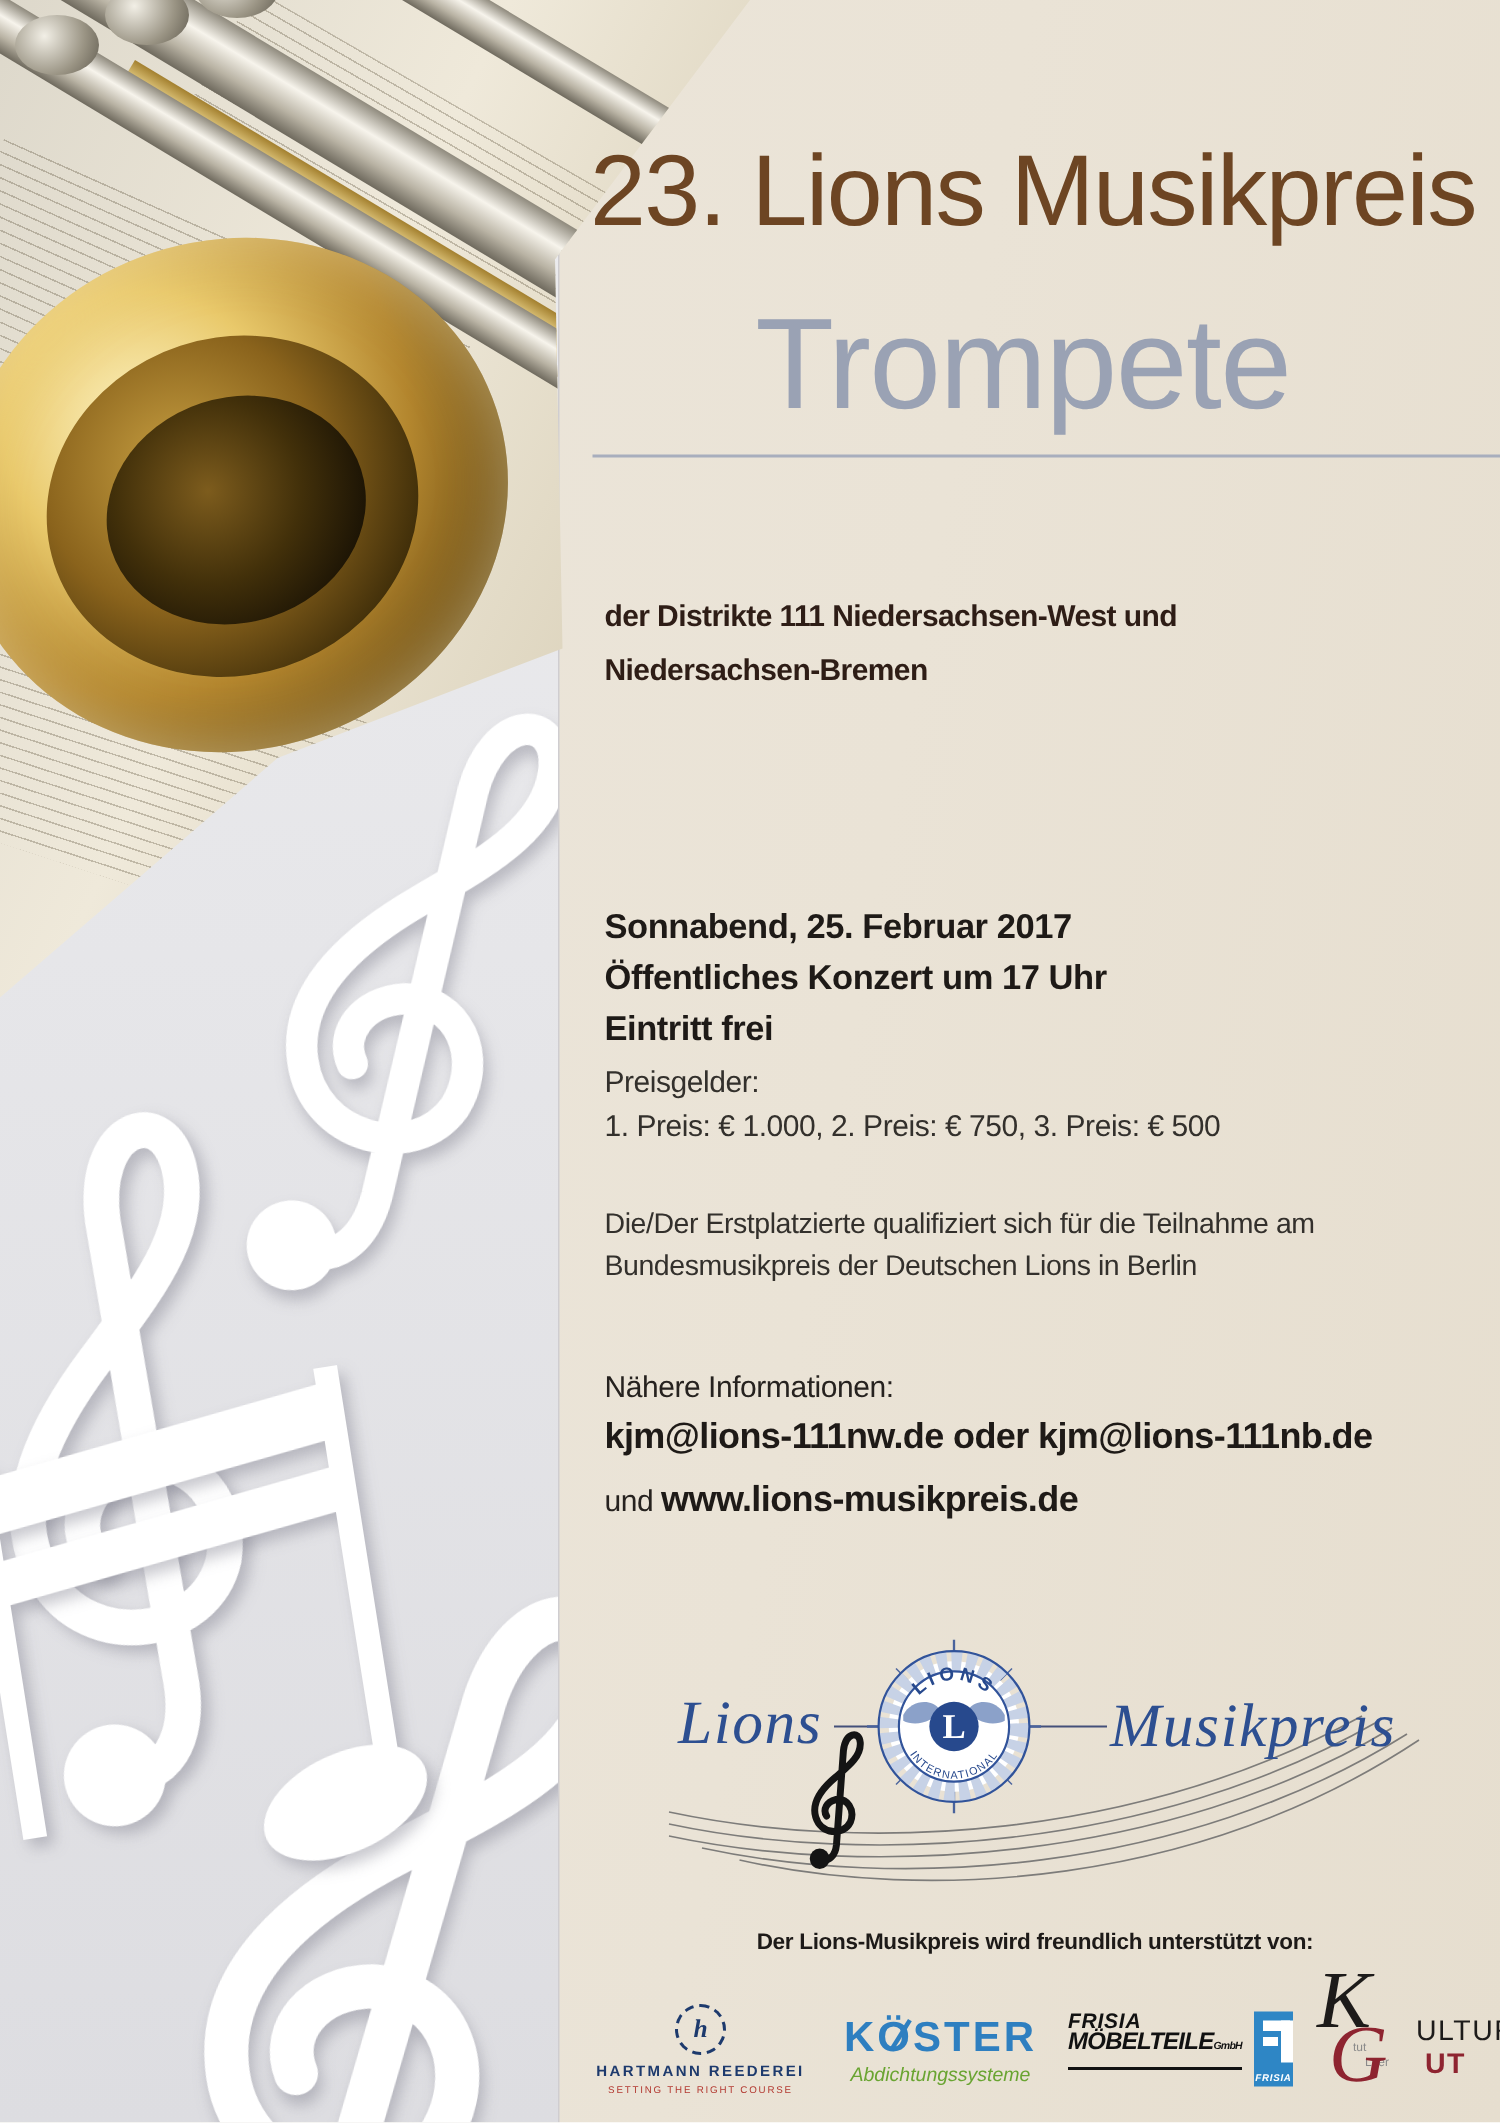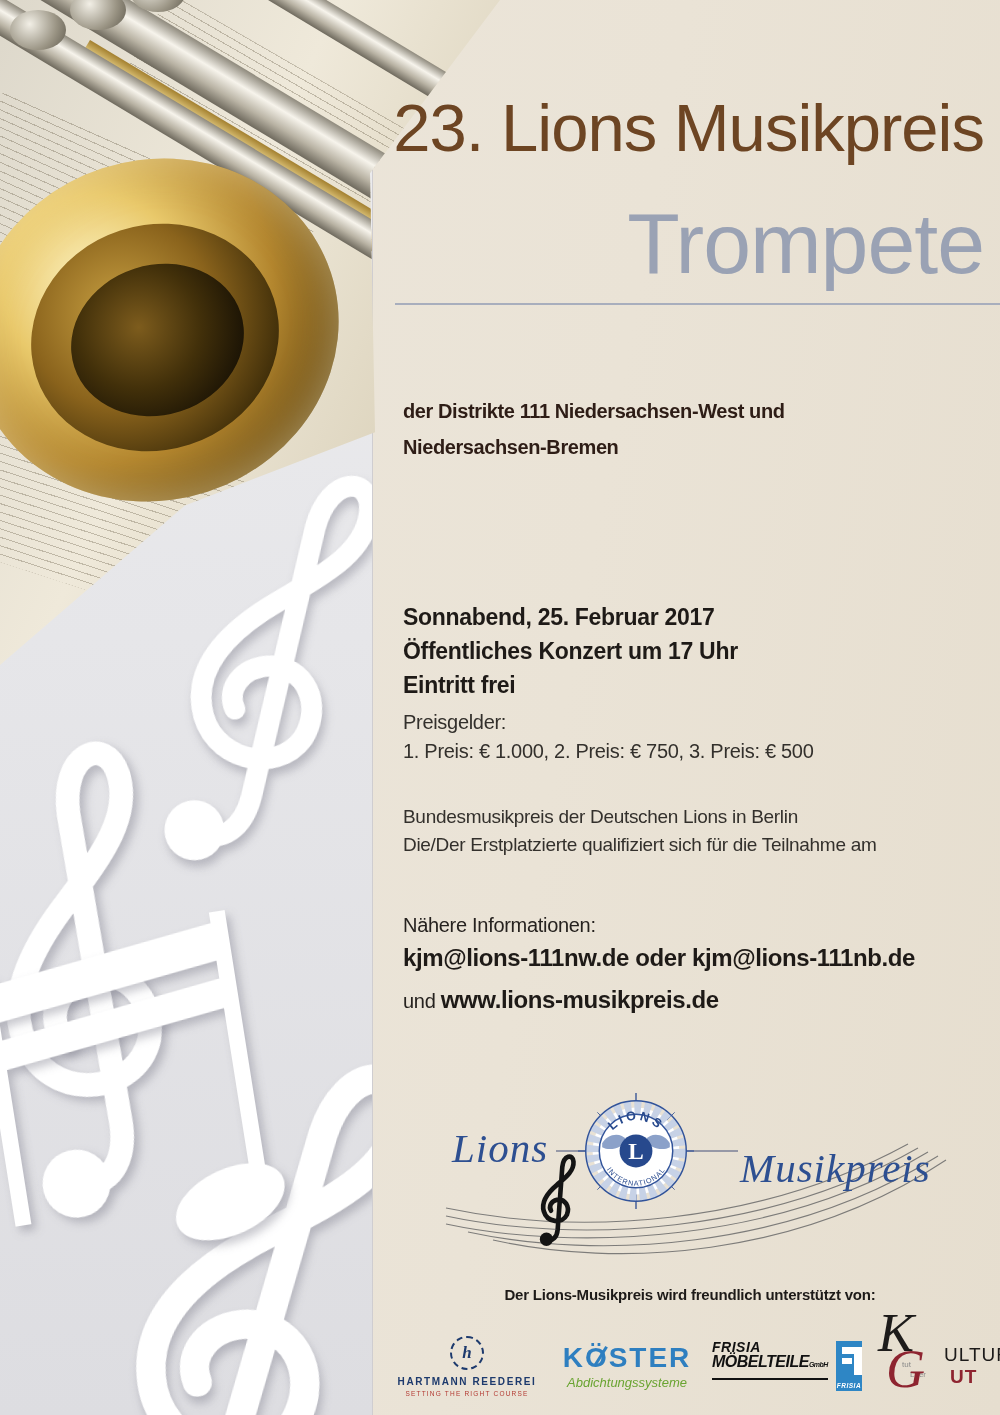--- a/index.html
+++ b/index.html
@@ -46,21 +46,21 @@
   .bell-in{left:70px;top:265px;width:175px;height:150px;border-radius:50%;transform:rotate(-18deg);
     background:radial-gradient(circle at 42% 38%,#7d5c1d 0%,#42300a 45%,#0d0903 90%);}
   .valves{left:10px;top:-10px;width:200px;height:120px;}
   .valves span{position:absolute;width:56px;height:40px;border-radius:50%;display:block;
     background:radial-gradient(circle at 35% 35%,#f2efe6,#9a9484 60%,#5f5a4e);}
   .v1{left:0;top:20px;} .v2{left:60px;top:0;} .v3{left:120px;top:-18px;}
 
   
   .title{position:absolute;left:380px;right:16px;top:94px;text-align:right;
     font-size:67px;line-height:1;color:#6d4523;letter-spacing:-1px;}
-  .subtitle{position:absolute;left:380px;right:16px;top:200px;text-align:right;
+  .subtitle{position:absolute;left:380px;right:16px;top:200px;text-align:center;
     font-size:86px;line-height:1;color:#9aa2b4;letter-spacing:-1px;}
   .rule{position:absolute;left:395px;right:0;top:303px;height:2px;background:#a8aebd;}
 
   
   .district{position:absolute;left:403px;top:393px;width:482px;
     font-size:20px;font-weight:bold;color:#2e1d16;letter-spacing:-.4px;line-height:36px;}
   .district .r{text-align:left;}
   .block{position:absolute;left:403px;color:#1e1a17;white-space:nowrap;}
   .venue{top:486px;font-size:23px;font-weight:bold;line-height:34px;letter-spacing:-.3px;}
   .event{top:600px;font-size:23px;font-weight:bold;line-height:34px;letter-spacing:-.3px;}
@@ -69,21 +69,21 @@
   .contact-label{top:914px;font-size:20px;color:#26221f;letter-spacing:-.3px;}
   .emails{top:944px;font-size:24px;font-weight:bold;color:#1e1a17;letter-spacing:-.4px;}
   .website{top:986px;font-size:20px;color:#26221f;letter-spacing:-.3px;}
   .website b{font-size:24px;letter-spacing:-.4px;color:#1e1a17;}
 
   
   .logo{position:absolute;left:438px;top:1088px;width:525px;height:180px;}
   .logo svg{position:absolute;left:0;top:0;}
   .logo-word{position:absolute;font-family:"Liberation Serif",serif;font-style:italic;
     font-size:41px;color:#2d4f91;letter-spacing:1px;}
-  .lw-l{left:14px;top:36px;} .lw-r{left:302px;top:38px;margin-top:18px;}
+  .lw-l{left:14px;top:36px;} .lw-r{left:302px;top:38px;}
 
   
   .sup-head{position:absolute;left:380px;right:0;top:1286px;text-align:center;
     font-size:15px;font-weight:bold;color:#1d1a18;letter-spacing:-.2px;}
   .sponsor-row{position:absolute;left:392px;right:8px;top:1316px;height:100px;
     display:flex;justify-content:space-between;align-items:center;}
   .sp{position:relative;display:flex;flex-direction:column;align-items:center;}
   .hm{width:150px;}
   .hm-circle{width:30px;height:30px;border:2px dashed #1d3a6d;border-radius:50%;
     display:flex;align-items:center;justify-content:center;
@@ -185,22 +185,22 @@
     <div>Öffentliches Konzert um 17 Uhr</div>
     <div>Eintritt frei</div>
   </div>
 
   <div class="block prizes">
     <div>Preisgelder:</div>
     <div>1. Preis: € 1.000, 2. Preis: € 750, 3. Preis: € 500</div>
   </div>
 
   <div class="block qualify">
+    <div>Die/Der Erstplatzierte qualifiziert sich für die Teilnahme am</div>
     <div>Bundesmusikpreis der Deutschen Lions in Berlin</div>
-    <div>Die/Der Erstplatzierte qualifiziert sich für die Teilnahme am</div>
   </div>
 
   <div class="block contact-label">Nähere Informationen:</div>
   <div class="block emails">kjm@lions-111nw.de oder kjm@lions-111nb.de</div>
   <div class="block website"><span>und </span><b>www.lions-musikpreis.de</b></div>
 
   <div class="logo">
     <svg width="525" height="180" viewBox="0 0 525 180">
       <g fill="none" stroke="#6b6b6b" stroke-width="1.1" opacity="0.85">
         <path d="M8,120 C140,148 320,138 470,56"></path>

